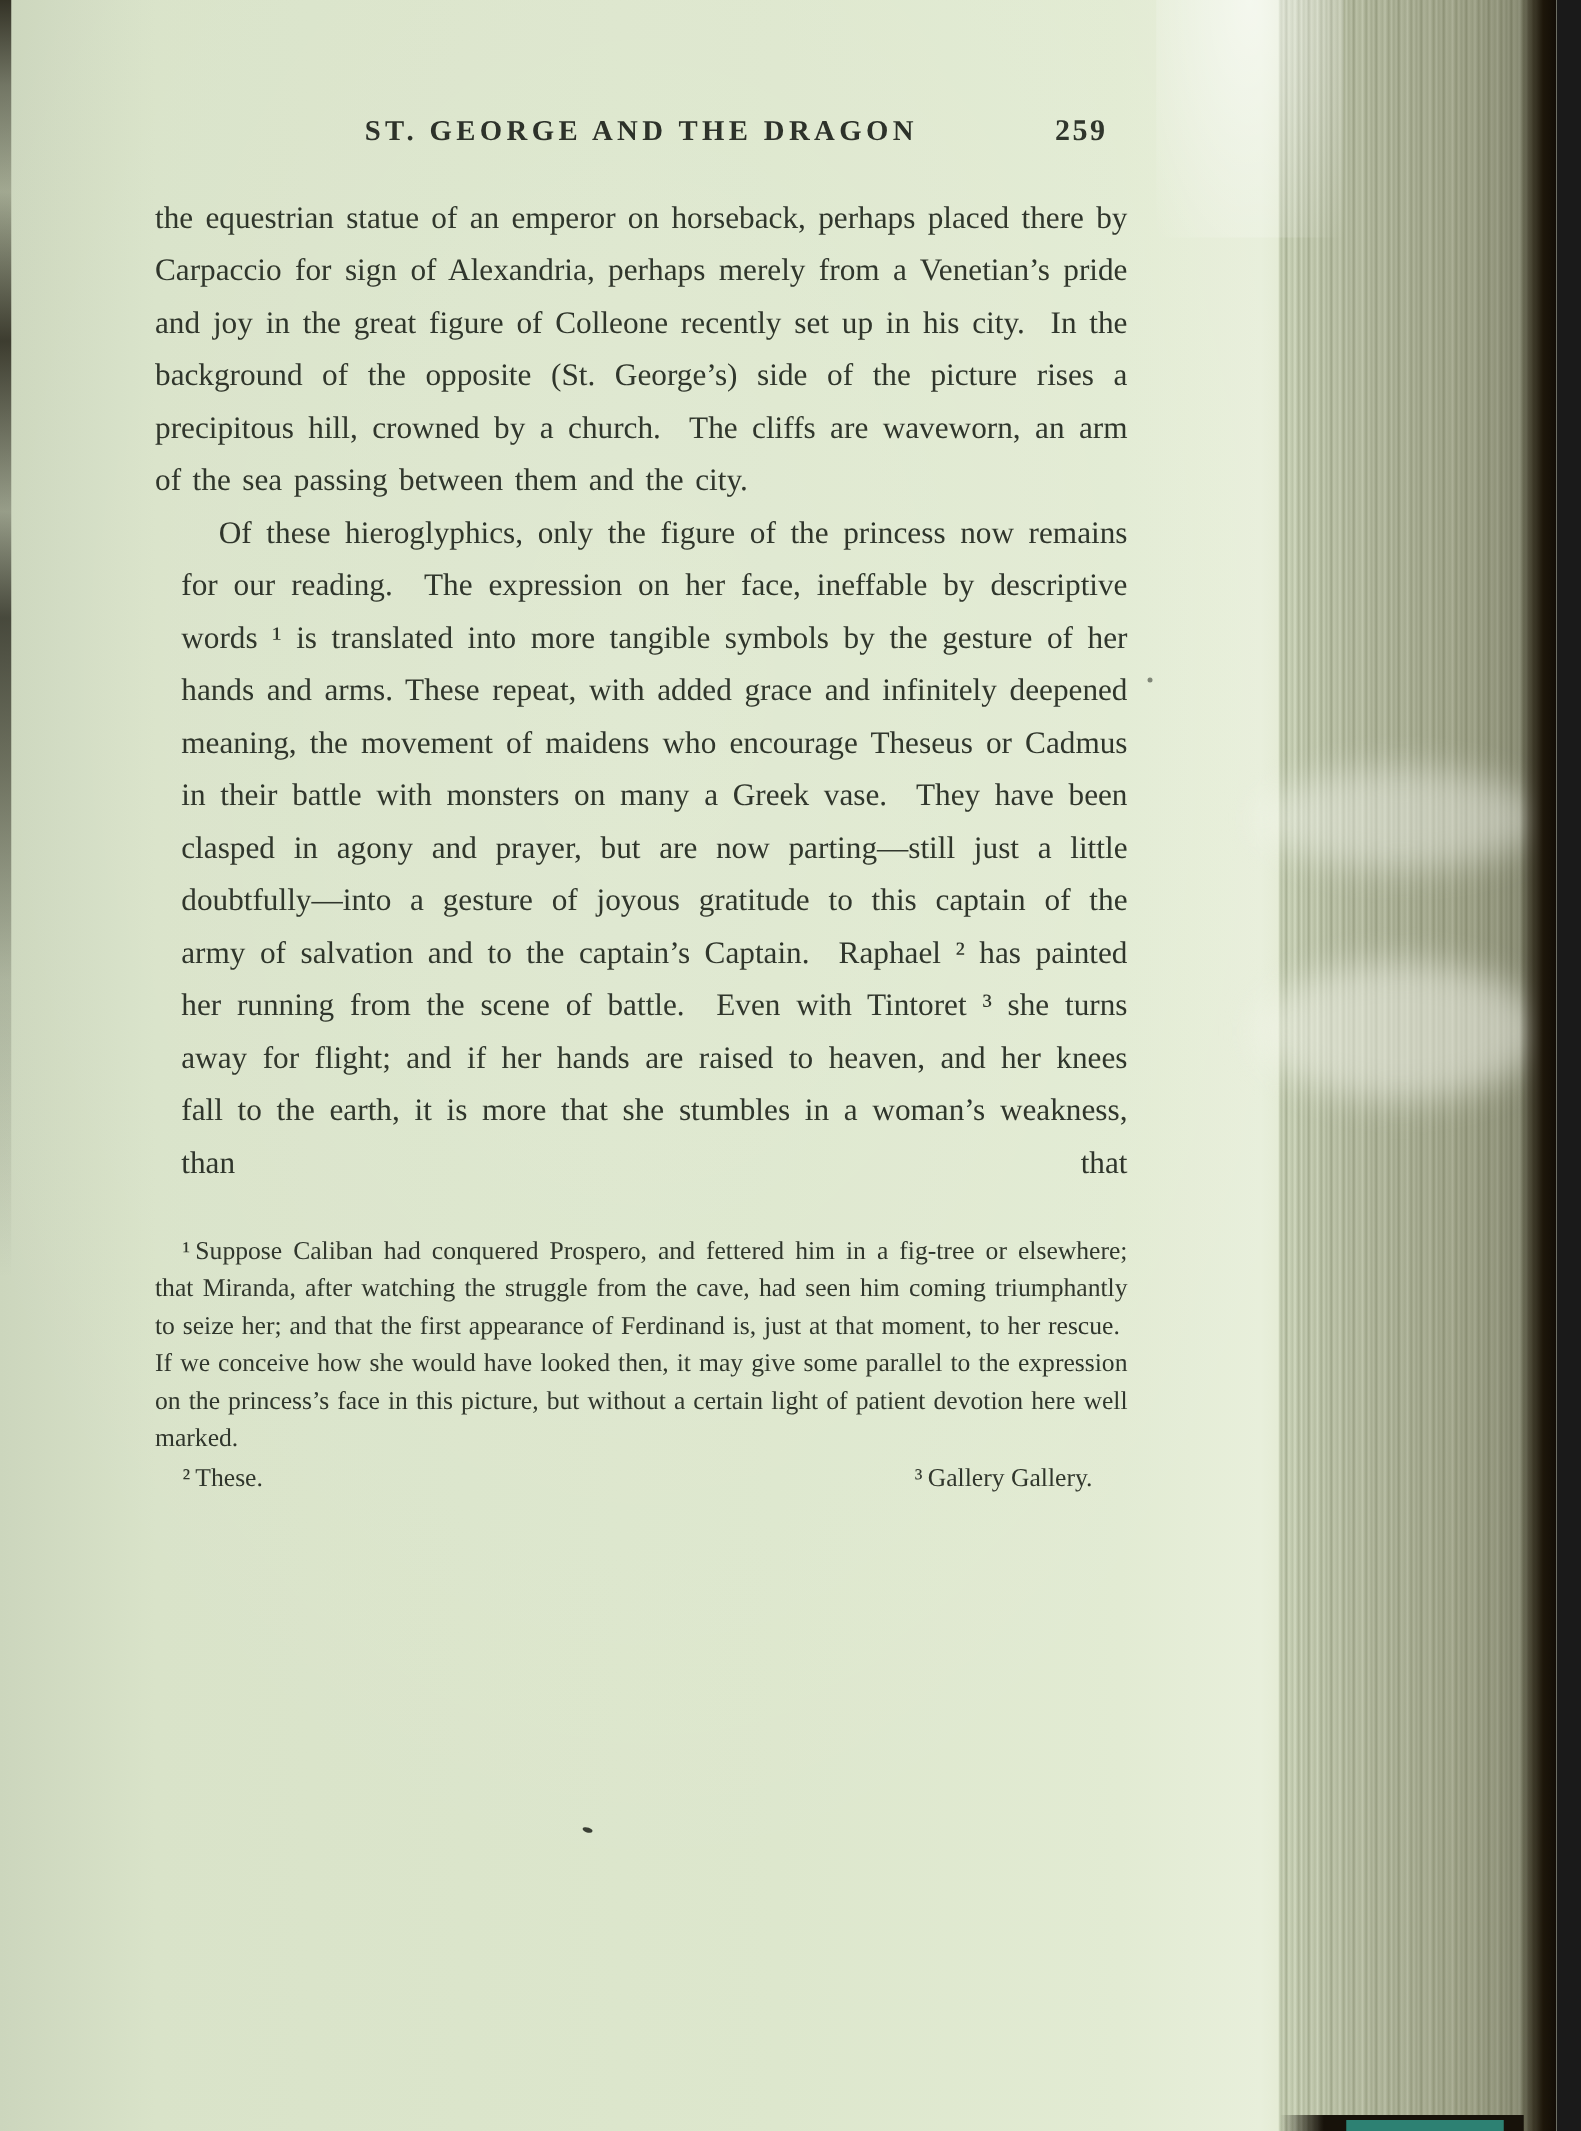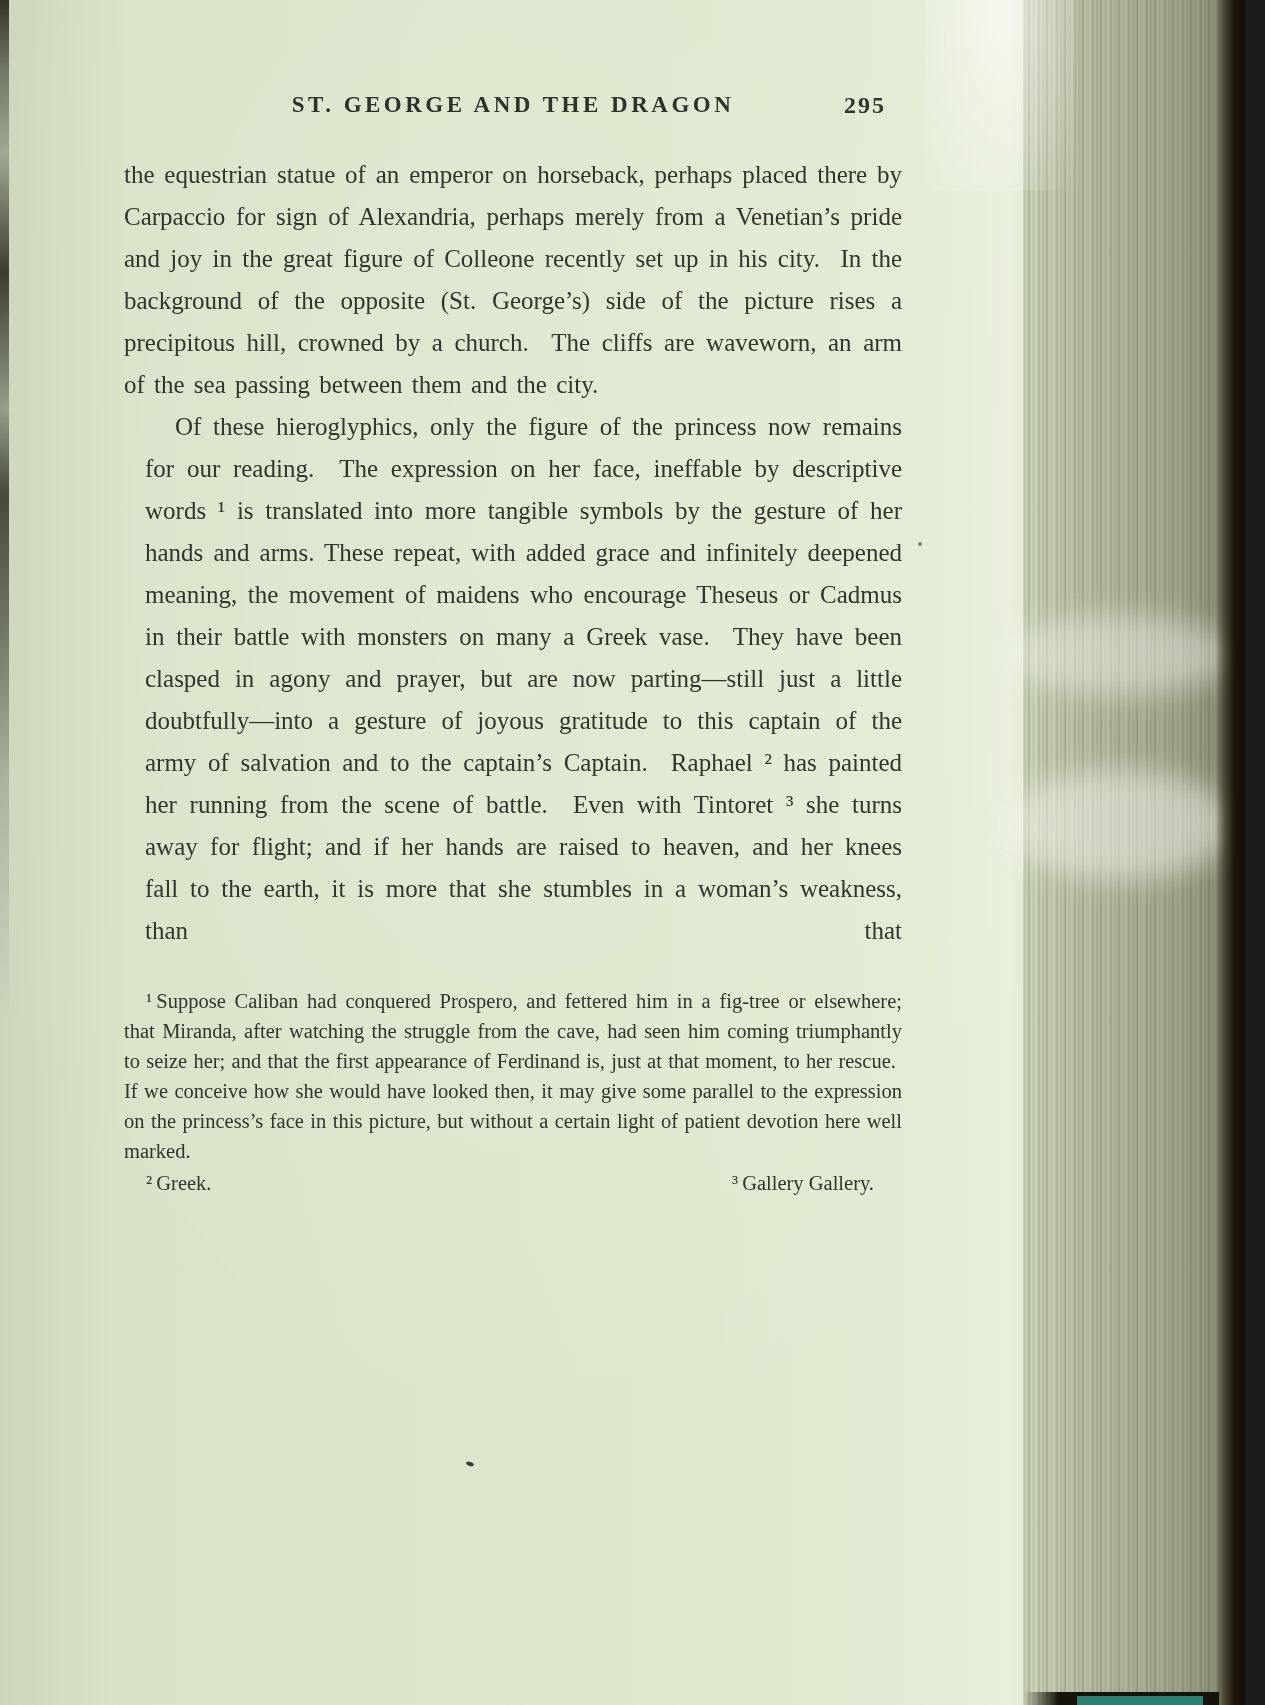--- a/index.html
+++ b/index.html
@@ -106,30 +106,30 @@
   <div class="left-edge"></div>
   <div class="bottom-dark"></div>
   <div class="bottom-teal"></div>
   <div class="ink-speck"></div>
   <div class="ink-dot"></div>
 
   <div class="content">
 
     <div class="header">
       <div class="title">ST. GEORGE AND THE DRAGON</div>
-      <div class="page-num">295</div>
+      <div class="page-num">259</div>
     </div>
 
     <div class="body-text">
       <p>the equestrian statue of an emperor on horseback, perhaps placed there by Carpaccio for sign of Alexandria, perhaps merely from a Venetian’s pride and joy in the great figure of Colleone recently set up in his city.&nbsp; In the background of the opposite (St. George’s) side of the picture rises a precipitous hill, crowned by a church.&nbsp; The cliffs are waveworn, an arm of the sea passing between them and the city.</p>
       <p class="indent runs-on">Of these hieroglyphics, only the figure of the princess now remains for our reading.&nbsp; The expression on her face, ineffable by descriptive words&nbsp;¹ is translated into more tangible symbols by the gesture of her hands and arms. These repeat, with added grace and infinitely deepened meaning, the movement of maidens who encourage Theseus or Cadmus in their battle with monsters on many a Greek vase.&nbsp; They have been clasped in agony and prayer, but are now parting—still just a little doubtfully—into a gesture of joyous gratitude to this captain of the army of salvation and to the captain’s Captain.&nbsp; Raphael&nbsp;² has painted her running from the scene of battle.&nbsp; Even with Tintoret&nbsp;³ she turns away for flight; and if her hands are raised to heaven, and her knees fall to the earth, it is more that she stumbles in a woman’s weakness, than that</p>
     </div>
 
     <div class="footnotes">
       <p class="fn-first">¹ Suppose Caliban had conquered Prospero, and fettered him in a fig-tree or elsewhere; that Miranda, after watching the struggle from the cave, had seen him coming triumphantly to seize her; and that the first appearance of Ferdinand is, just at that moment, to her rescue.&nbsp; If we conceive how she would have looked then, it may give some parallel to the expression on the princess’s face in this picture, but without a certain light of patient devotion here well marked.</p>
       <div class="fn-row">
-        <span class="fn-left">² Greek.</span>
+        <span class="fn-left">² These.</span>
         <span class="fn-right">³ Gallery Gallery.</span>
       </div>
     </div>
 
   </div>
 </div>
 
 </body></html>

